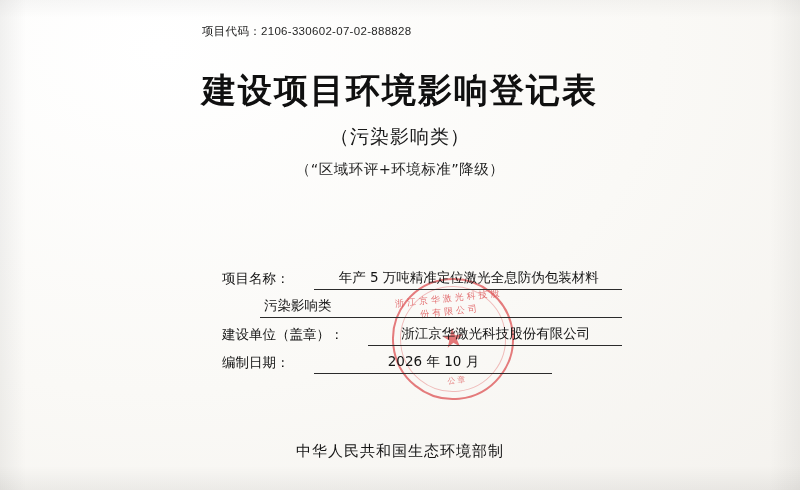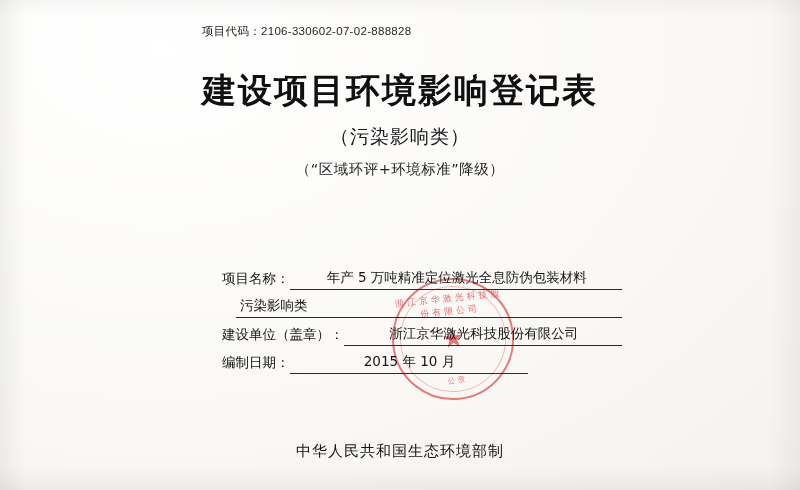--- a/index.html
+++ b/index.html
@@ -88,20 +88,21 @@
     position: absolute;
     left: 222px;
     top: 262px;
     width: 400px;
   }
   .field-row {
     display: flex;
     align-items: flex-end;
     height: 28px;
     white-space: nowrap;
+    gap: 24px;
   }
   .field-label {
     font-size: 13.5px;
     color: #141414;
     font-family: "DejaVu Sans", "Liberation Sans", sans-serif;
     padding-bottom: 2px;
   }
   .field-value {
     flex: 1;
     font-size: 13.5px;
@@ -216,20 +217,20 @@
       <span class="field-value">污染影响类</span>
     </div>
 
     <div class="field-row">
       <span class="field-label">建设单位（盖章）：</span>
       <span class="field-value">浙江京华激光科技股份有限公司</span>
     </div>
 
     <div class="field-row date">
       <span class="field-label">编制日期：</span>
-      <span class="field-value">2015 年 10 月</span>
+      <span class="field-value">2026 年 10 月</span>
     </div>
 
   </div>
 
   <div class="footer">中华人民共和国生态环境部制</div>
 
 </div>
 
 </body></html>

